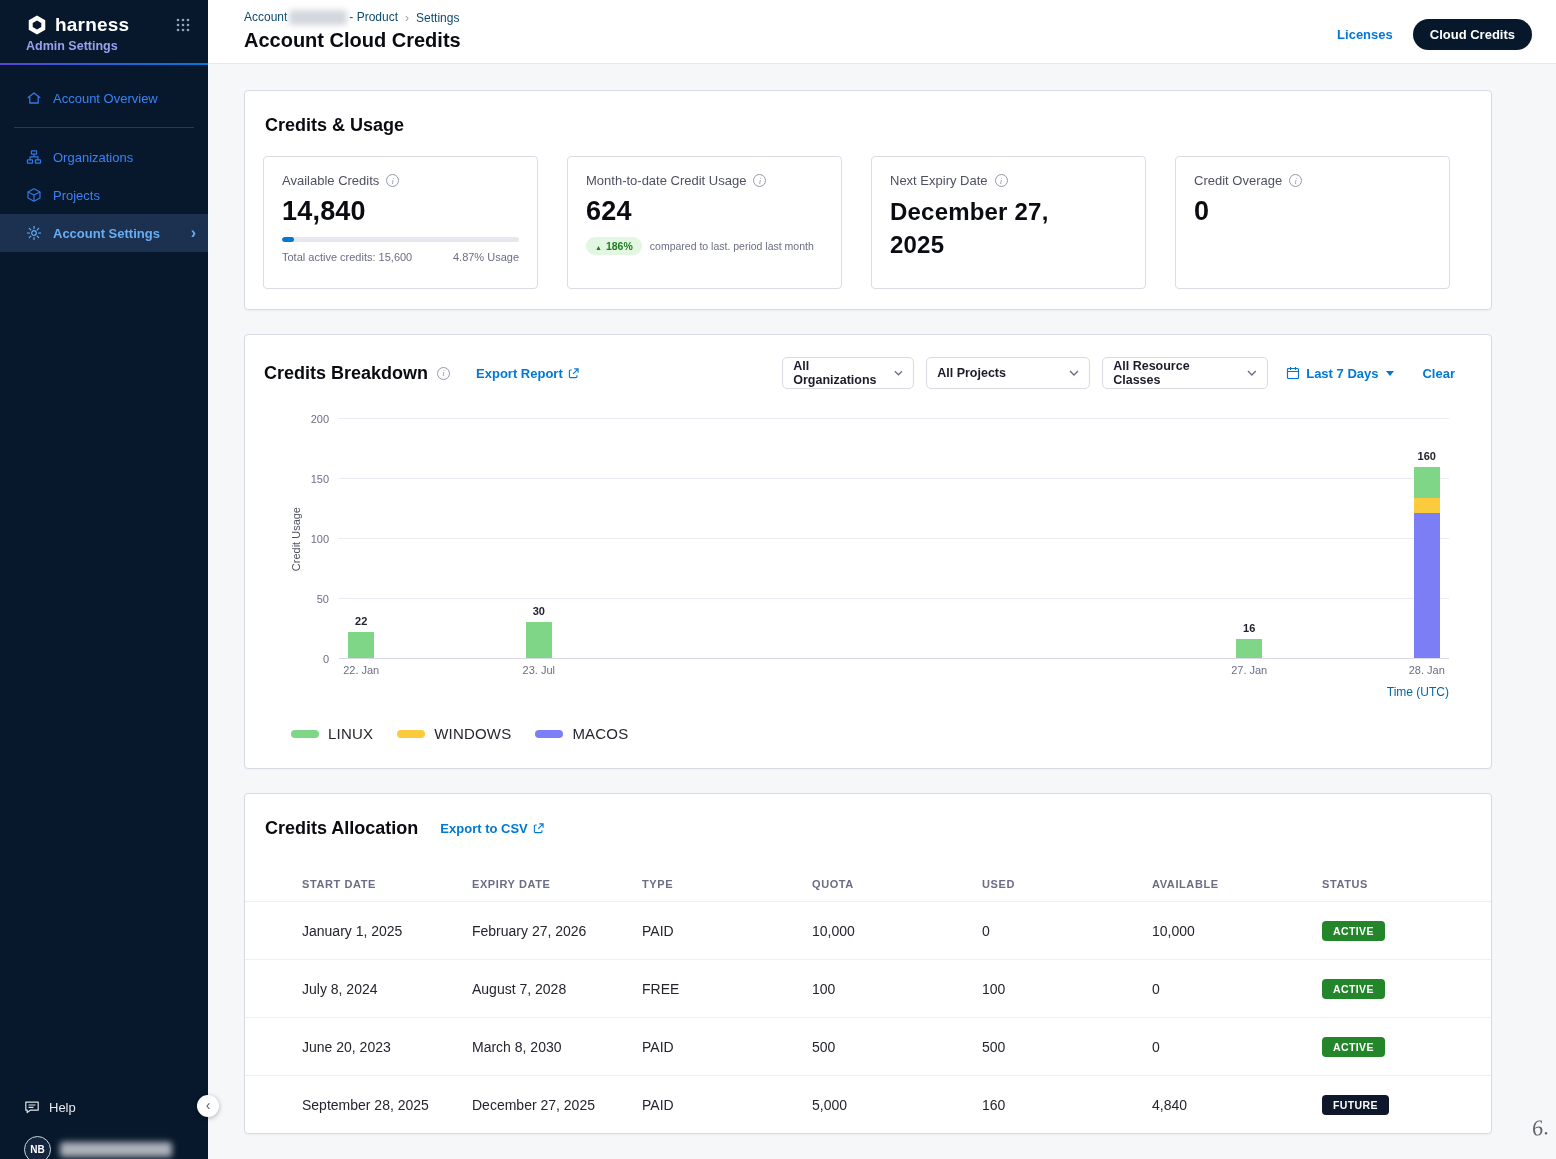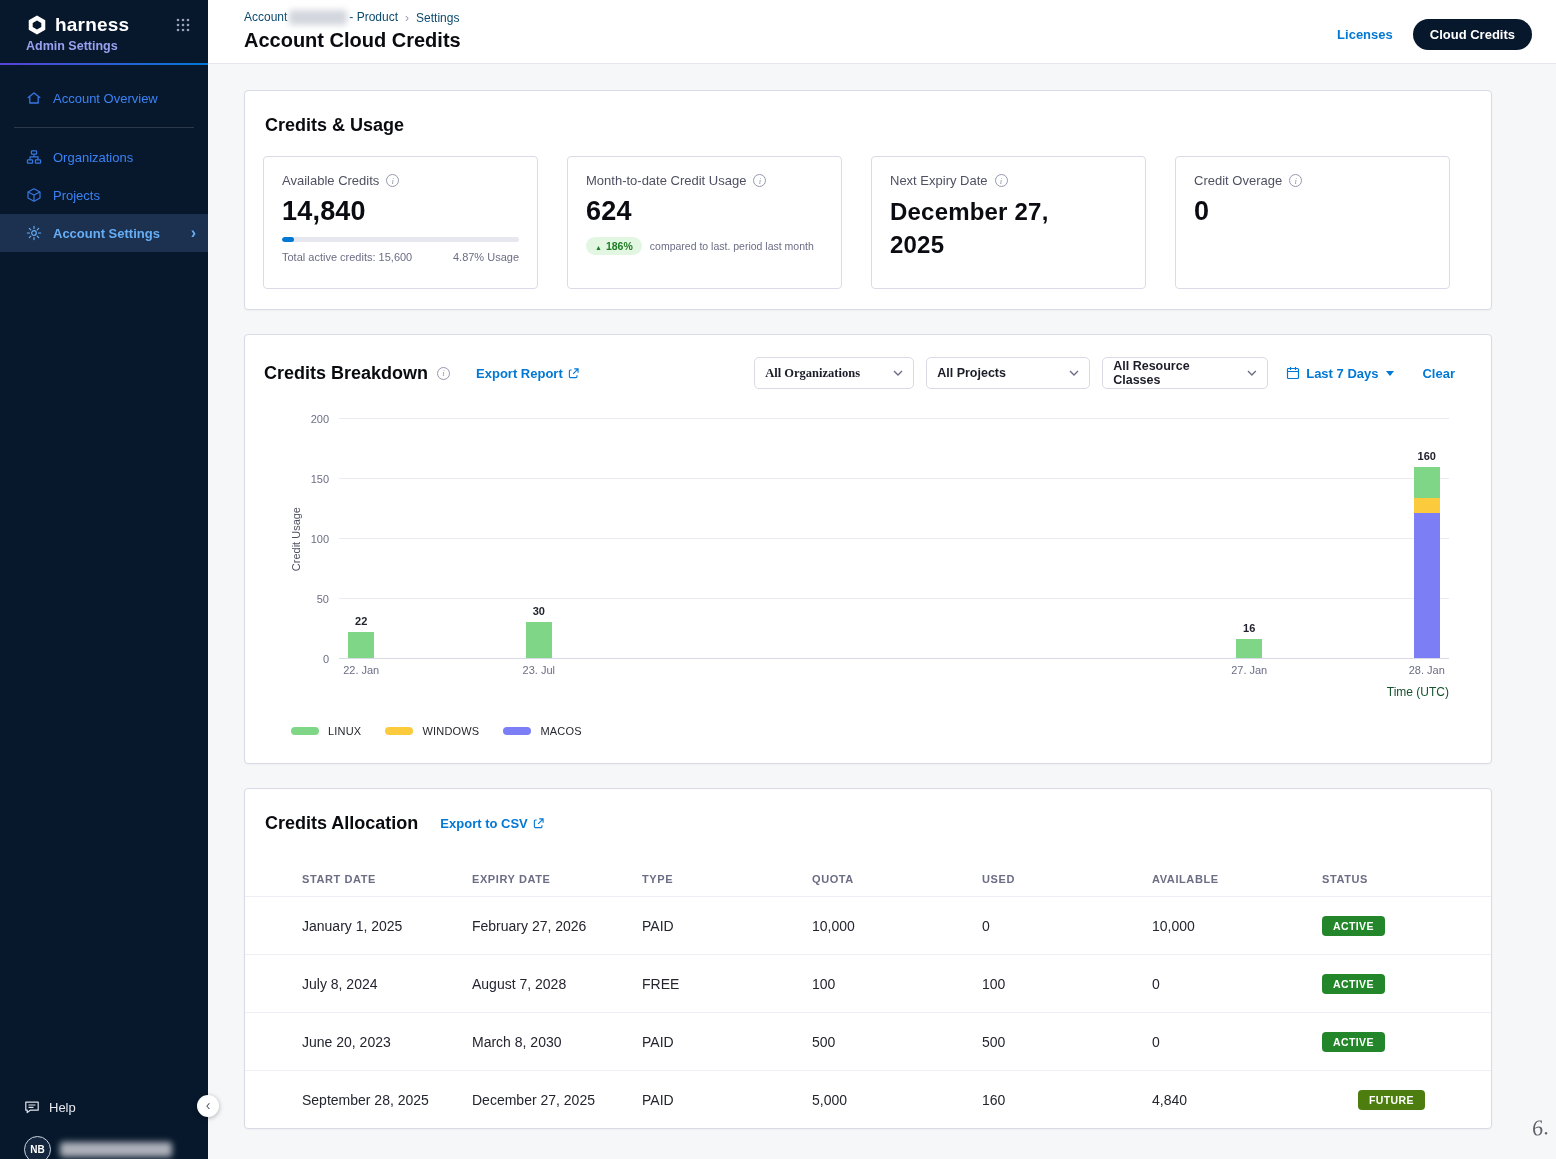--- a/index.html
+++ b/index.html
@@ -110,60 +110,60 @@
     color:#0278d5; font-size:13px; font-weight:700; text-decoration:none; cursor:pointer;
     display:inline-flex; align-items:center; gap:5px; margin-left:26px;
   }
   .export-link svg { width:11px; height:11px; }
   .filters { margin-left:auto; display:flex; align-items:center; gap:12px; }
   .select-control {
     height:32px; border:1px solid #d9dae5; border-radius:5px; background:#fff;
     display:flex; align-items:center; justify-content:space-between; gap:10px;
     padding:0 10px; font-size:12.5px; font-weight:600; color:#1c1d29; cursor:pointer;
   }
-  .select-org { width:160px;font-family:Liberation Serif, serif; } .select-proj { width:164px; } .select-rc { width:166px; }
+  .select-org { width:132px; } .select-proj { width:164px; } .select-rc { width:166px; }
   .date-control { display:flex; align-items:center; gap:6px; color:#0278d5; font-size:13px; font-weight:700; cursor:pointer; margin-left:6px; }
   .caret-down { width:0; height:0; border-left:4px solid transparent; border-right:4px solid transparent; border-top:5px solid #0278d5; margin-left:2px; }
   .clear-link { color:#0278d5; font-size:13px; font-weight:700; text-decoration:none; cursor:pointer; margin-left:16px; }
 
   .chart-block { margin:30px 42px 0 42px; }
   .chart-row { display:flex; }
   .chart-ylabel { width:18px; display:flex; align-items:center; justify-content:center; }
   .chart-ylabel span { writing-mode:vertical-rl; transform:rotate(180deg); font-size:11px; color:#4e505f; }
   .chart-yaxis { width:34px; position:relative; }
   .ytick { position:absolute; right:10px; transform:translateY(50%); font-size:11px; color:#6b6d85; }
   .chart-plot { flex:1; position:relative; height:240px; border-bottom:1px solid #d7d9e4; }
   .gridline { position:absolute; left:0; right:0; height:1px; background:#eaebf2; z-index:0; }
   .bar { position:absolute; bottom:0; width:26px; transform:translateX(-50%); display:flex; flex-direction:column; z-index:2; cursor:pointer; }
   .bar > div { width:100%; }
   .bar-label { position:absolute; transform:translateX(-50%); font-size:11px; font-weight:700; color:#22232e; z-index:3; white-space:nowrap; }
   .chart-xaxis { position:relative; height:16px; margin-left:52px; }
   .xtick { position:absolute; top:5px; transform:translateX(-50%); font-size:11px; color:#6b6d85; white-space:nowrap; }
-  .chart-xlabel { text-align:right; font-size:12px; color:#14532d; margin-top:10px; }
+  .chart-xlabel { text-align:right; font-size:12px; color:#0369a1; margin-top:10px; }
   .chart-legend { display:flex; align-items:center; gap:24px; margin:26px 0 0 46px; }
-  .legend-item { display:flex; align-items:center; gap:9px; font-size:11px; color:#26272f; cursor:pointer; letter-spacing:.2px; }
+  .legend-item { display:flex; align-items:center; gap:9px; font-size:15px; color:#26272f; cursor:pointer; letter-spacing:.2px; }
   .legend-swatch { width:28px; height:8px; border-radius:4px; display:inline-block; }
 
   
   .allocation-card { padding:24px 0 0 0; }
   .allocation-header { display:flex; align-items:center; padding:0 20px; }
   .allocation-header .export-link { margin-left:22px; }
   .alloc-table { margin-top:28px; }
   .thead, .trow {
     display:grid; grid-template-columns:170px 170px 170px 170px 170px 170px 1fr;
     padding:0 20px 0 57px; align-items:center;
   }
   .thead { height:34px; font-size:11px; font-weight:700; color:#6b6d85; letter-spacing:.6px; }
   .trow { height:58px; border-top:1px solid #eeeef4; font-size:14px; color:#24252f; cursor:default; }
   .status-badge {
     display:inline-block; font-size:10.5px; font-weight:700; color:#fff;
     padding:4px 11px; border-radius:4px; letter-spacing:.4px;
   }
   .badge-active { background:#23862a; }
-  .badge-future { background:#4d7c0f;margin-left:36px; }
+  .badge-future { background:#0f172a; }
 
   .stray-annotation {
     position:absolute; right:8px; bottom:18px; font-family:"Liberation Serif",serif;
     font-style:italic; font-size:22px; color:#3f3f4a; transform:rotate(-8deg); opacity:.8;
   }
 </style>
 </head>
 <body>
 
 <div class="app">

